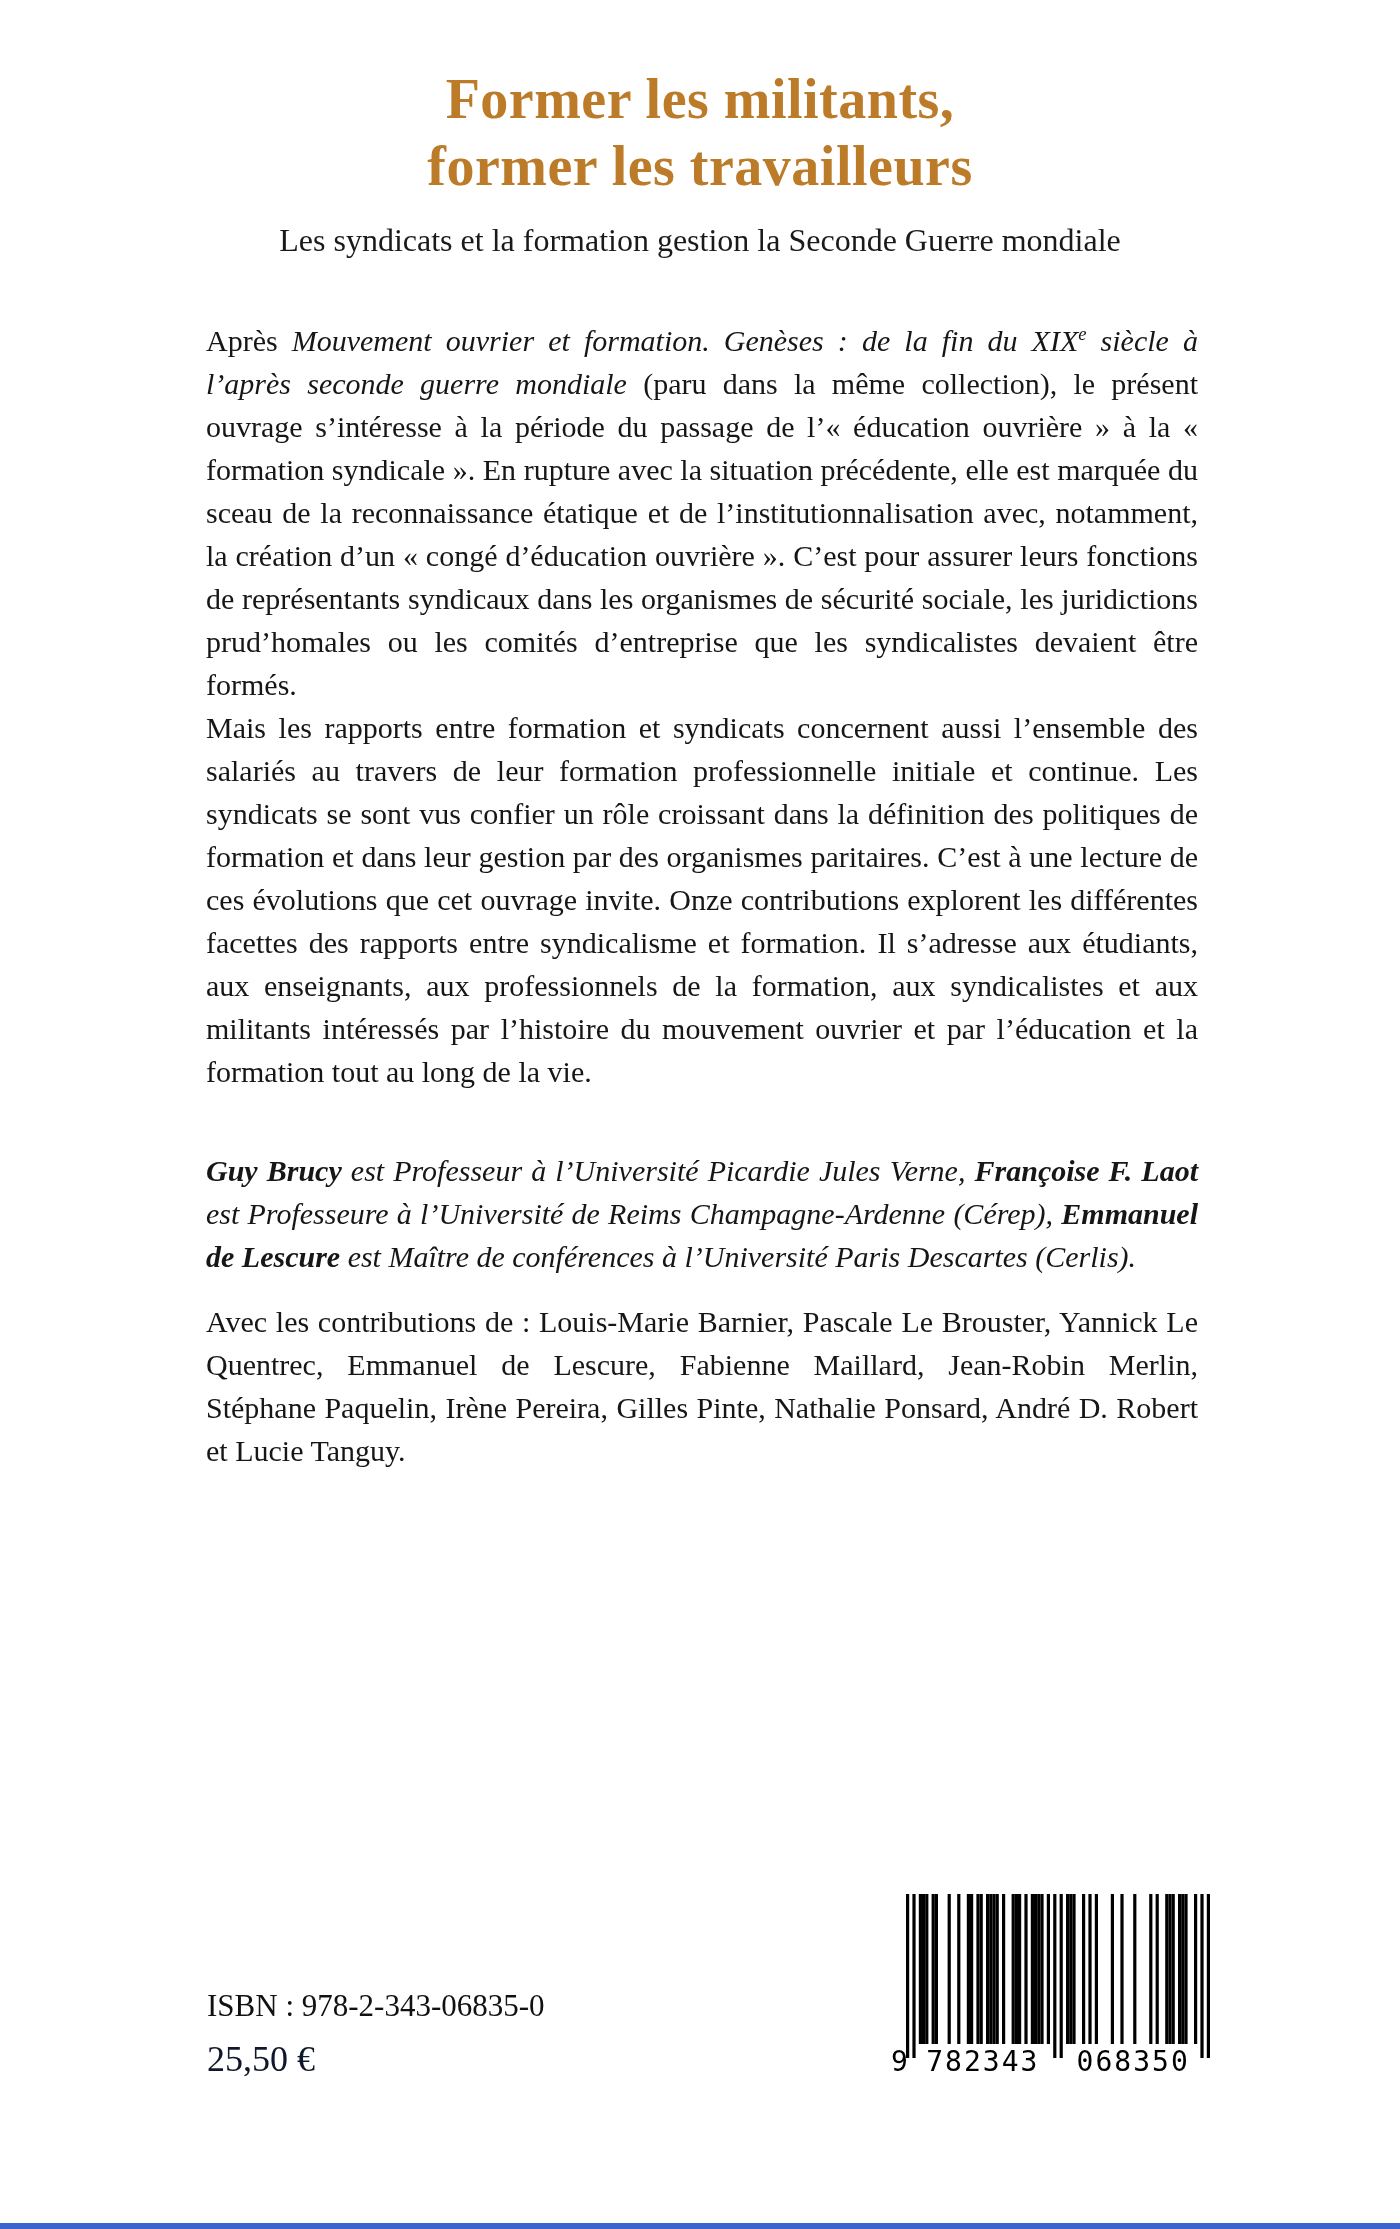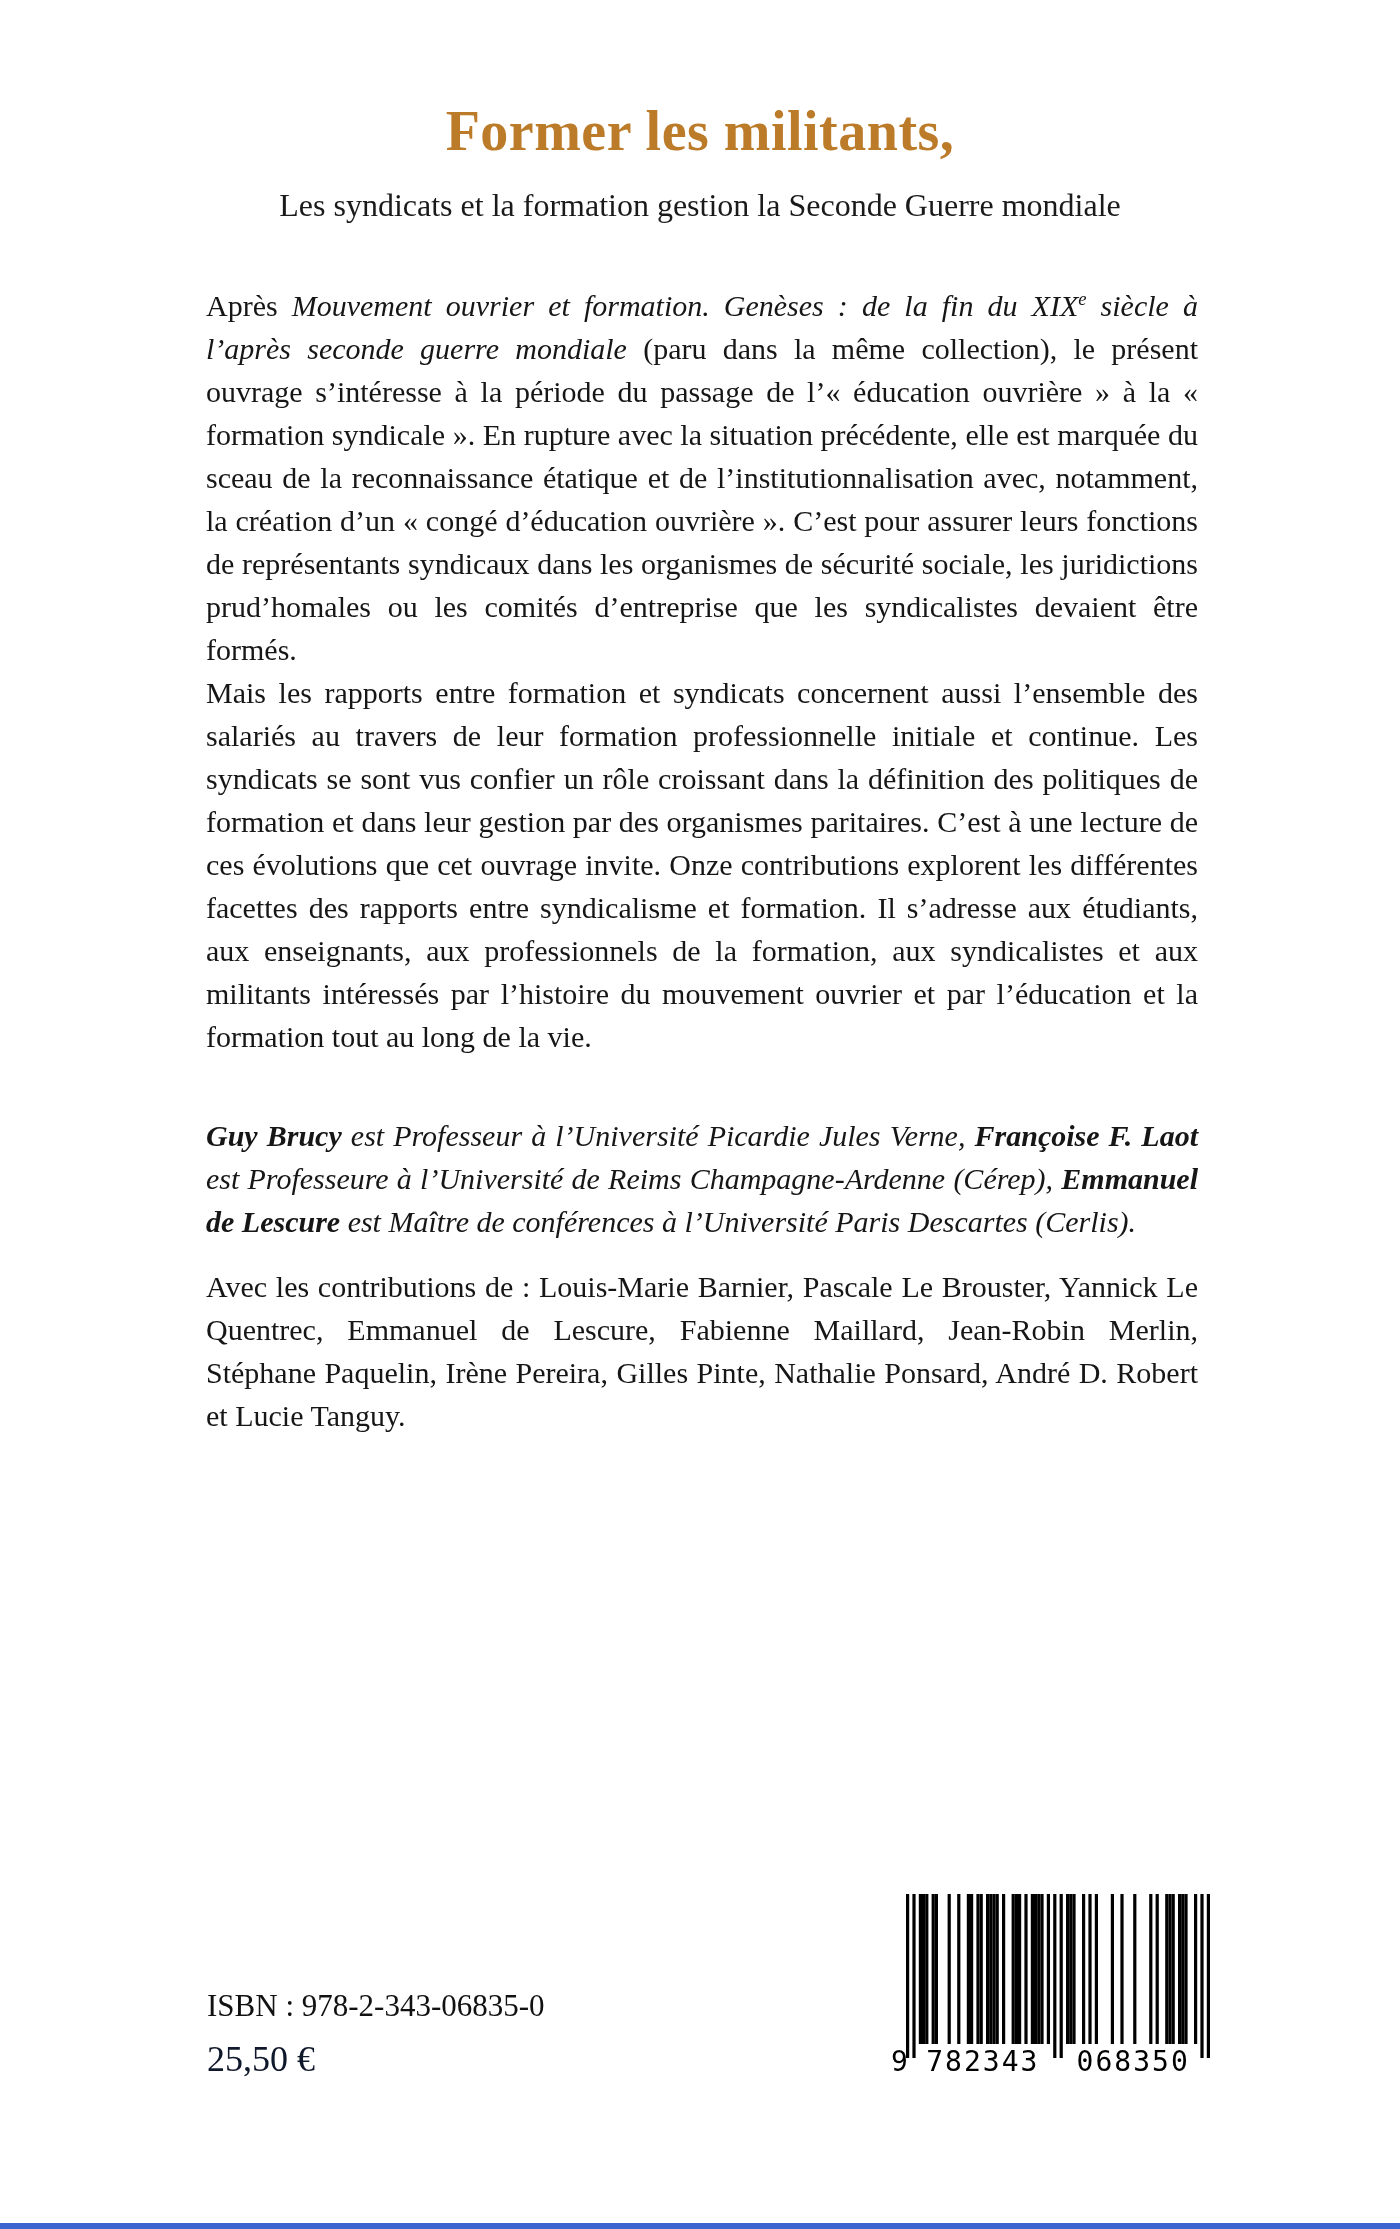--- a/index.html
+++ b/index.html
@@ -6,21 +6,21 @@
   html, body { background: #ffffff; }
   body {
     width: 1400px; height: 2229px;
     position: relative;
     font-family: "Liberation Serif", serif;
     color: #151515;
     overflow: hidden;
   }
   .page { position: absolute; inset: 0; background: #ffffff; }
 
-  .cover-header { padding-top: 98px; text-align: center; }
+  .cover-header { padding-top: 66px; text-align: center; }
   .title {
     font-size: 56px; line-height: 67px;
     font-weight: bold; letter-spacing: 0.5px;
   }
   .title-line { display: block; }
   .subtitle { font-size: 32px; margin-top: 22px; color: #1a1a1a; }
 
   .text-col { margin-left: 206px; margin-right: 202px; }
   .synopsis { margin-top: 60px; }
   .body-par {
@@ -51,20 +51,21 @@
   .bottom-line { position: absolute; left: 0; right: 0; bottom: 0; height: 6px; }
 </style>
 </head>
 <body>
 
 <div class="page">
 
   <header class="cover-header">
     <h1 class="title" style="color: rgb(188, 123, 40);">
       <span class="title-line">Former les militants,</span>
+      <span class="title-line">former les travailleurs</span>
     </h1>
     <p class="subtitle">Les syndicats et la formation gestion la Seconde Guerre mondiale</p>
   </header>
 
   <section class="synopsis text-col">
     <p class="body-par"><span>Après </span><span class="it">Mouvement ouvrier et formation. Genèses : de la fin du XIX</span><sup class="it">e</sup><span class="it"> siècle à l’après seconde guerre mondiale</span><span> (paru dans la même collection), le présent ouvrage s’intéresse à la période du passage de l’« éducation ouvrière » à la « formation syndicale ». En rupture avec la situation précédente, elle est marquée du sceau de la reconnaissance étatique et de l’institutionnalisation avec, notamment, la création d’un « congé d’éducation ouvrière ». C’est pour assurer leurs fonctions de représentants syndicaux dans les organismes de sécurité sociale, les juridictions prud’homales ou les comités d’entreprise que les syndicalistes devaient être formés.</span></p>
     <p class="body-par"><span>Mais les rapports entre formation et syndicats concernent aussi l’ensemble des salariés au travers de leur formation professionnelle initiale et continue. Les syndicats se sont vus confier un rôle croissant dans la définition des politiques de formation et dans leur gestion par des organismes paritaires. C’est à une lecture de ces évolutions que cet ouvrage invite. Onze contributions explorent les différentes facettes des rapports entre syndicalisme et formation. Il s’adresse aux étudiants, aux enseignants, aux professionnels de la formation, aux syndicalistes et aux militants intéressés par l’histoire du mouvement ouvrier et par l’éducation et la formation tout au long de la vie.</span></p>
   </section>
 
   <section class="bio text-col">

